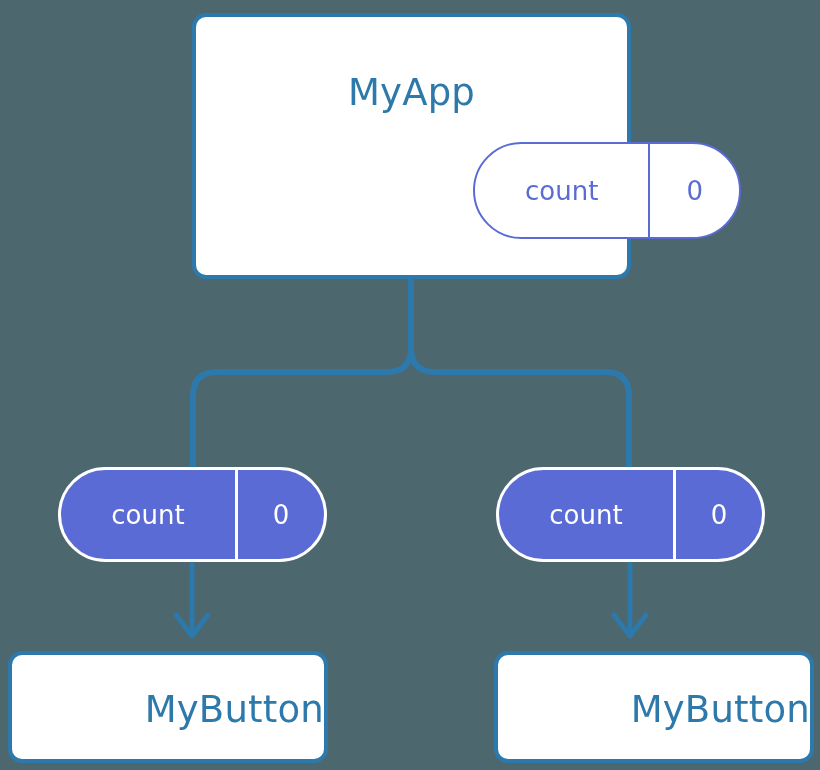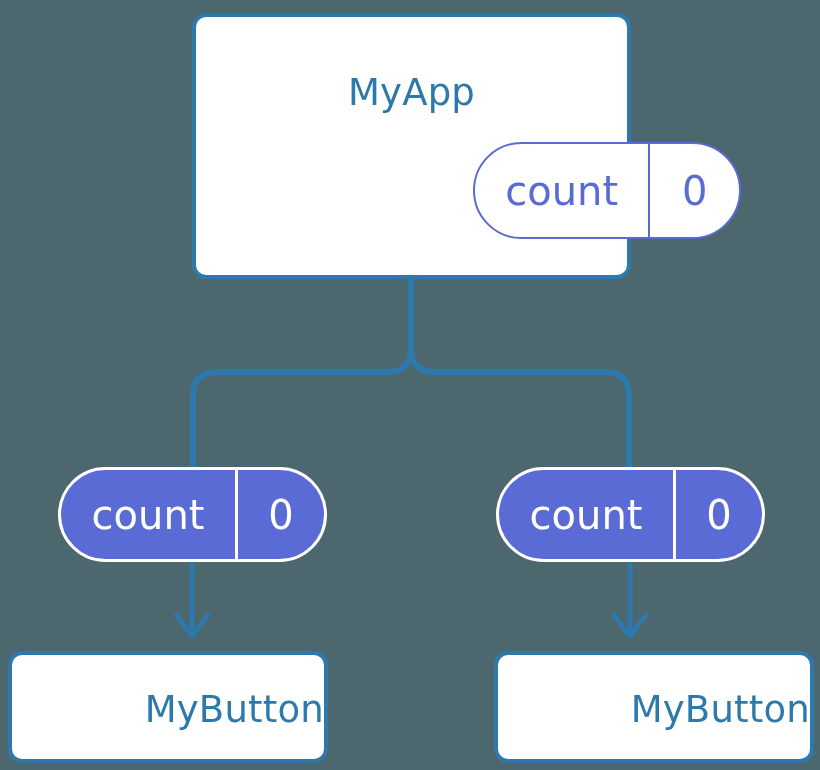--- a/index.html
+++ b/index.html
@@ -61,21 +61,21 @@
     align-items: stretch;
     box-sizing: border-box;
     border-radius: 999px;
   }
   .state-pill .pill-key,
   .state-pill .pill-value {
     display: flex;
     align-items: center;
     justify-content: center;
     box-sizing: border-box;
-    font-size: 40px;
+    font-size: 26px;
   }
 
   .state-pill.outlined {
     border: 2px solid #5b6bd6;
     background: #ffffff;
   }
   .state-pill.outlined .pill-key,
   .state-pill.outlined .pill-value {
     color: #5b6bd6;
   }

